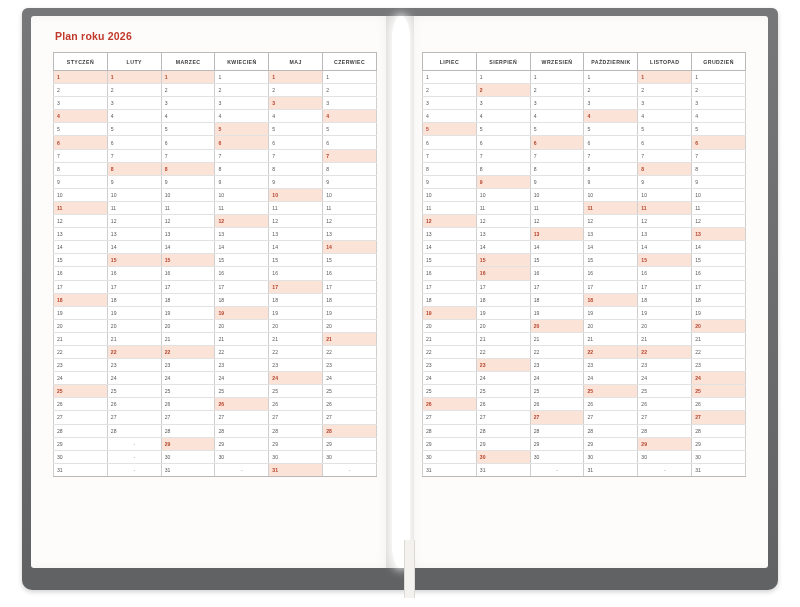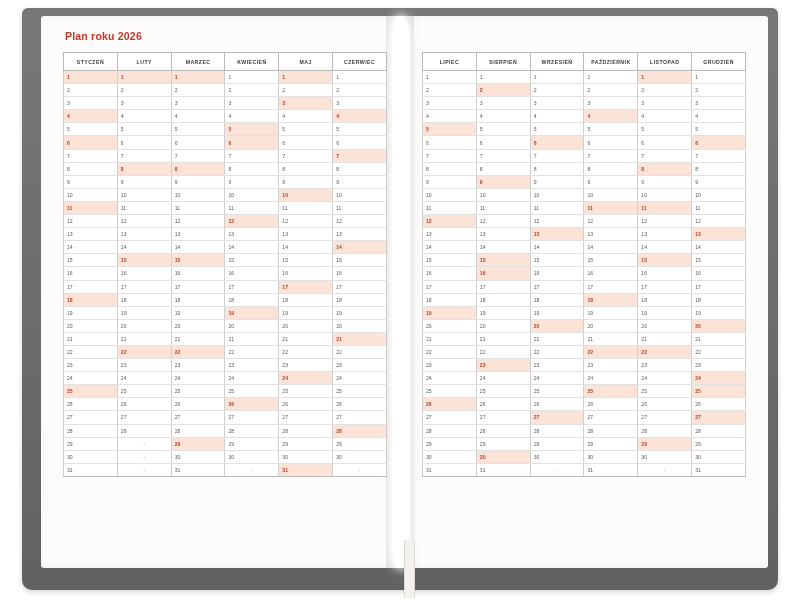--- a/index.html
+++ b/index.html
@@ -45,21 +45,21 @@
 
   
   .page {
     position: absolute;
     background: #fdfcfa;
     top: 16px;
     height: 552px;
     box-sizing: border-box;
   }
   .page.left {
-    left: 41px;
+    left: 31px;
     width: 368px;
     border-radius: 3px 0 0 3px;
     box-shadow: inset -14px 0 20px -12px rgba(0,0,0,0.20);
     padding-left: 47px;
   }
   .page.right {
     left: 400px;
     width: 368px;
     border-radius: 0 3px 3px 0;
     box-shadow: inset 14px 0 20px -12px rgba(0,0,0,0.20);

